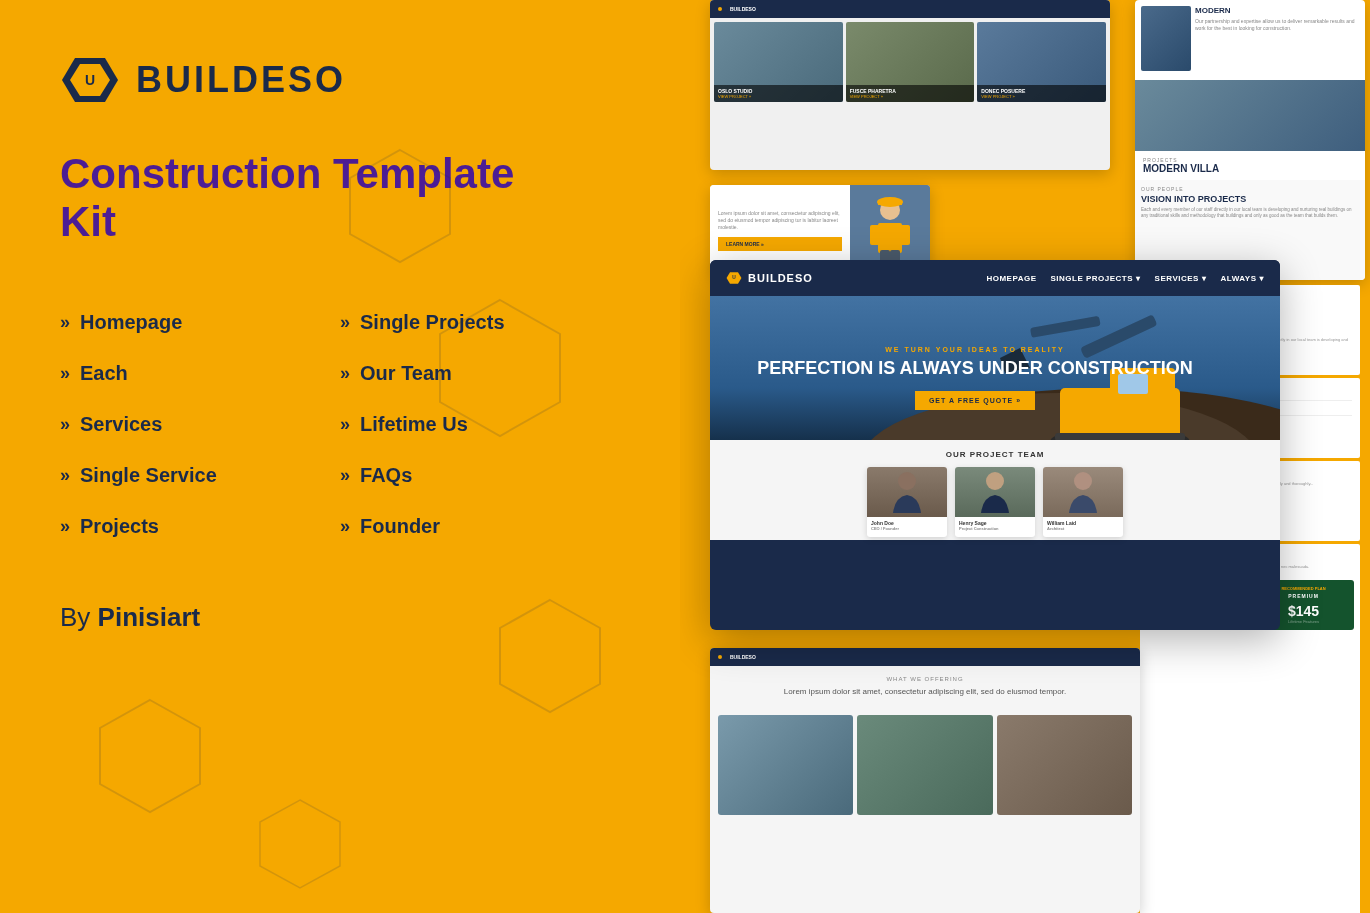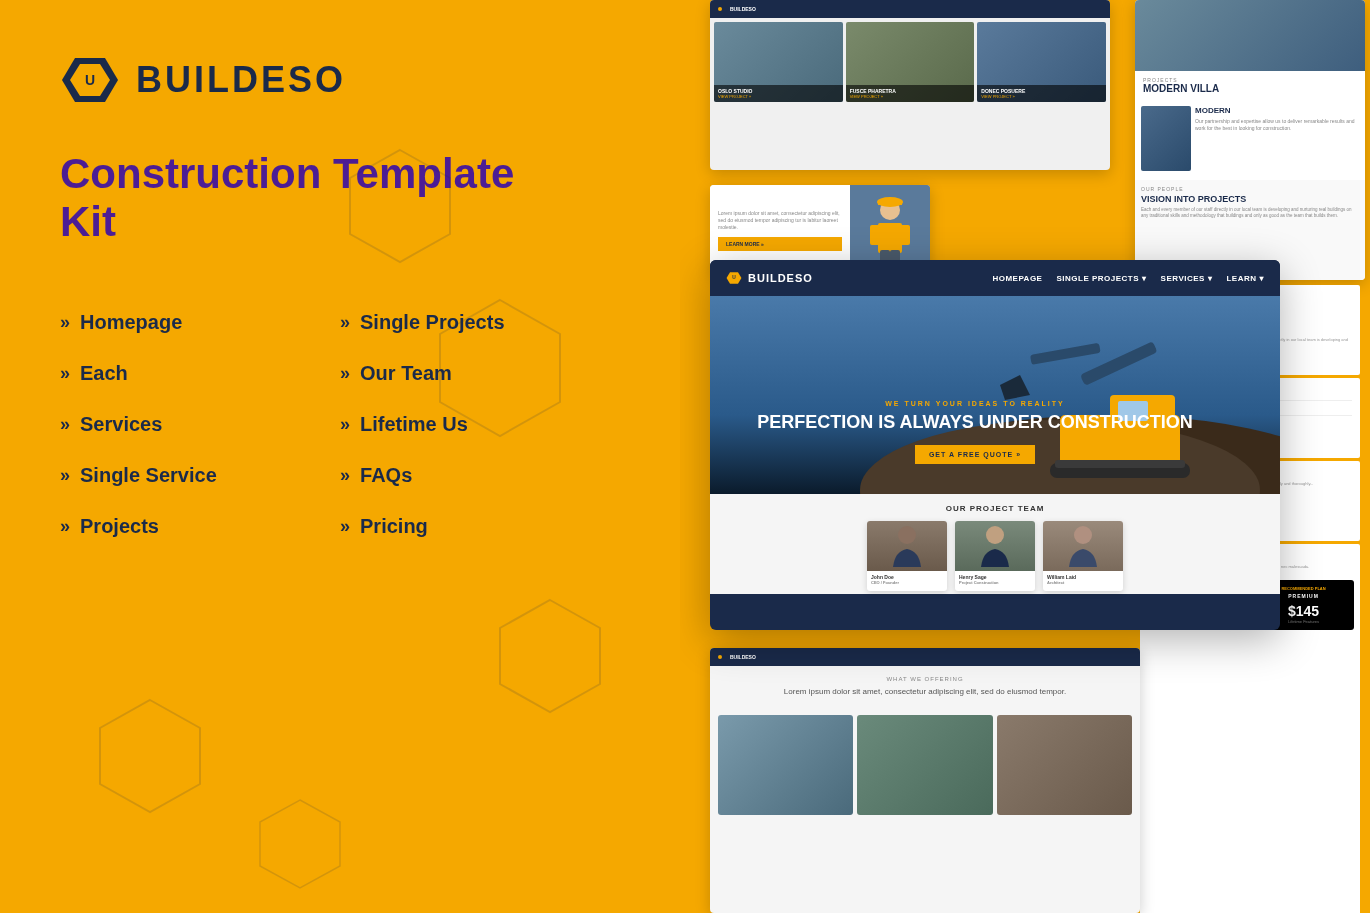--- a/index.html
+++ b/index.html
@@ -143,21 +143,21 @@
       font-size: 8px;
       font-weight: 700;
       letter-spacing: 0.5px;
       display: flex;
       align-items: center;
       gap: 3px;
     }
 
     .preview-hero {
       position: relative;
-      height: 198px;
+      height: 144px;
       background: linear-gradient(to bottom, #2a5a8a 0%, #1a3a5a 50%, #0a1a2a 100%);
       overflow: hidden;
     }
 
     .excavator-silhouette {
       position: absolute;
       bottom: 0;
       right: 0;
       width: 100%;
       height: 100%;
@@ -379,21 +379,21 @@
       padding: 6px;
       text-align: center;
     }
 
     .pricing-card.standard {
       background: #f5f5f5;
       border: 1px solid #ddd;
     }
 
     .pricing-card.premium {
-      background: #000000;
+      background: #14532d;
       color: white;
     }
 
     .pricing-label {
       font-size: 5px;
       font-weight: 700;
       letter-spacing: 1px;
       margin-bottom: 4px;
     }
 
@@ -478,25 +478,29 @@
       <div class="nav-item">
         <span class="nav-arrow">»</span>
         <span>Lifetime Us</span>
       </div>
       <div class="nav-item">
         <span class="nav-arrow">»</span>
         <span>FAQs</span>
       </div>
       <div class="nav-item">
         <span class="nav-arrow">»</span>
-        <span>Pricing</span>
-      </div>
-    </div>
-  </div>
-
+        <span>Founder</span>
+      </div>
+    </div>
+  </div>
+
+  <div class="by-line">
+    <span>By</span>
+    <strong>Pinisiart</strong>
+  </div>
 </div>
 
 <div class="right-panel">
 
   <div class="screenshot-top-left">
     <div class="ss-nav-dark">
       <div class="ss-nav-dot"></div>
       <span class="ss-nav-text">BUILDESO</span>
     </div>
     <div class="ss-projects-grid">
@@ -516,32 +520,32 @@
         <div class="ss-project-overlay">
           <div class="ss-project-name">DONEC POSUERE</div>
           <div class="ss-view-btn">VIEW PROJECT »</div>
         </div>
       </div>
     </div>
   </div>
 
   <div class="screenshot-top-right" style="background:white; padding:0; overflow:hidden;">
 
-    <div style="height:100px; background:linear-gradient(135deg,#6a8a9b,#3a5a7b); position:relative;">
-      <div style="position:absolute;bottom:0;left:0;right:0;background:white;padding:6px 8px;">
-        <div style="font-size:5px;color:#888;letter-spacing:1px;">PROJECTS</div>
-        <div style="font-size:10px;font-weight:900;color:#1a2a4a;">MODERN VILLA</div>
-      </div>
-    </div>
-
     <div style="display:flex;gap:4px;padding:6px;height:80px;">
       <div style="width:50px;height:65px;background:linear-gradient(135deg,#4a6a8b,#2a4a6b);border-radius:2px;flex-shrink:0;"></div>
       <div style="flex:1;">
         <div style="font-size:8px;font-weight:900;color:#1a2a4a;margin-bottom:3px;">MODERN</div>
         <div style="font-size:5px;color:#888;line-height:1.4;">Our partnership and expertise allow us to deliver remarkable results and work for the best in looking for construction.</div>
+      </div>
+    </div>
+
+    <div style="height:100px; background:linear-gradient(135deg,#6a8a9b,#3a5a7b); position:relative;">
+      <div style="position:absolute;bottom:0;left:0;right:0;background:white;padding:6px 8px;">
+        <div style="font-size:5px;color:#888;letter-spacing:1px;">PROJECTS</div>
+        <div style="font-size:10px;font-weight:900;color:#1a2a4a;">MODERN VILLA</div>
       </div>
     </div>
 
     <div style="padding:6px;background:#f9f9f9;height:100px;">
       <div style="font-size:5px;color:#888;letter-spacing:1px;margin-bottom:2px;">OUR PEOPLE</div>
       <div style="font-size:9px;font-weight:900;color:#1a2a4a;margin-bottom:3px;">VISION INTO PROJECTS</div>
       <div style="font-size:4.5px;color:#888;line-height:1.4;">Each and every member of our staff directly in our local team is developing and nurturing real buildings on any traditional skills and methodology that buildings and only as good as the team that builds them.</div>
     </div>
   </div>
 
@@ -581,21 +585,21 @@
         <span class="preview-nav-item">HOMEPAGE</span>
         <span class="preview-nav-item">
           <span>SINGLE PROJECTS</span>
           <span>▾</span>
         </span>
         <span class="preview-nav-item">
           <span>SERVICES</span>
           <span>▾</span>
         </span>
         <span class="preview-nav-item">
-          <span>LEARN</span>
+          <span>ALWAYS</span>
           <span>▾</span>
         </span>
       </div>
     </div>
 
     <div class="preview-hero">
 
       <svg class="excavator-silhouette" viewBox="0 0 570 200" xmlns="http://www.w3.org/2000/svg" preserveAspectRatio="xMidYMid slice">
         <rect width="570" height="200" fill="url(#skyGrad)"></rect>
         <defs>

